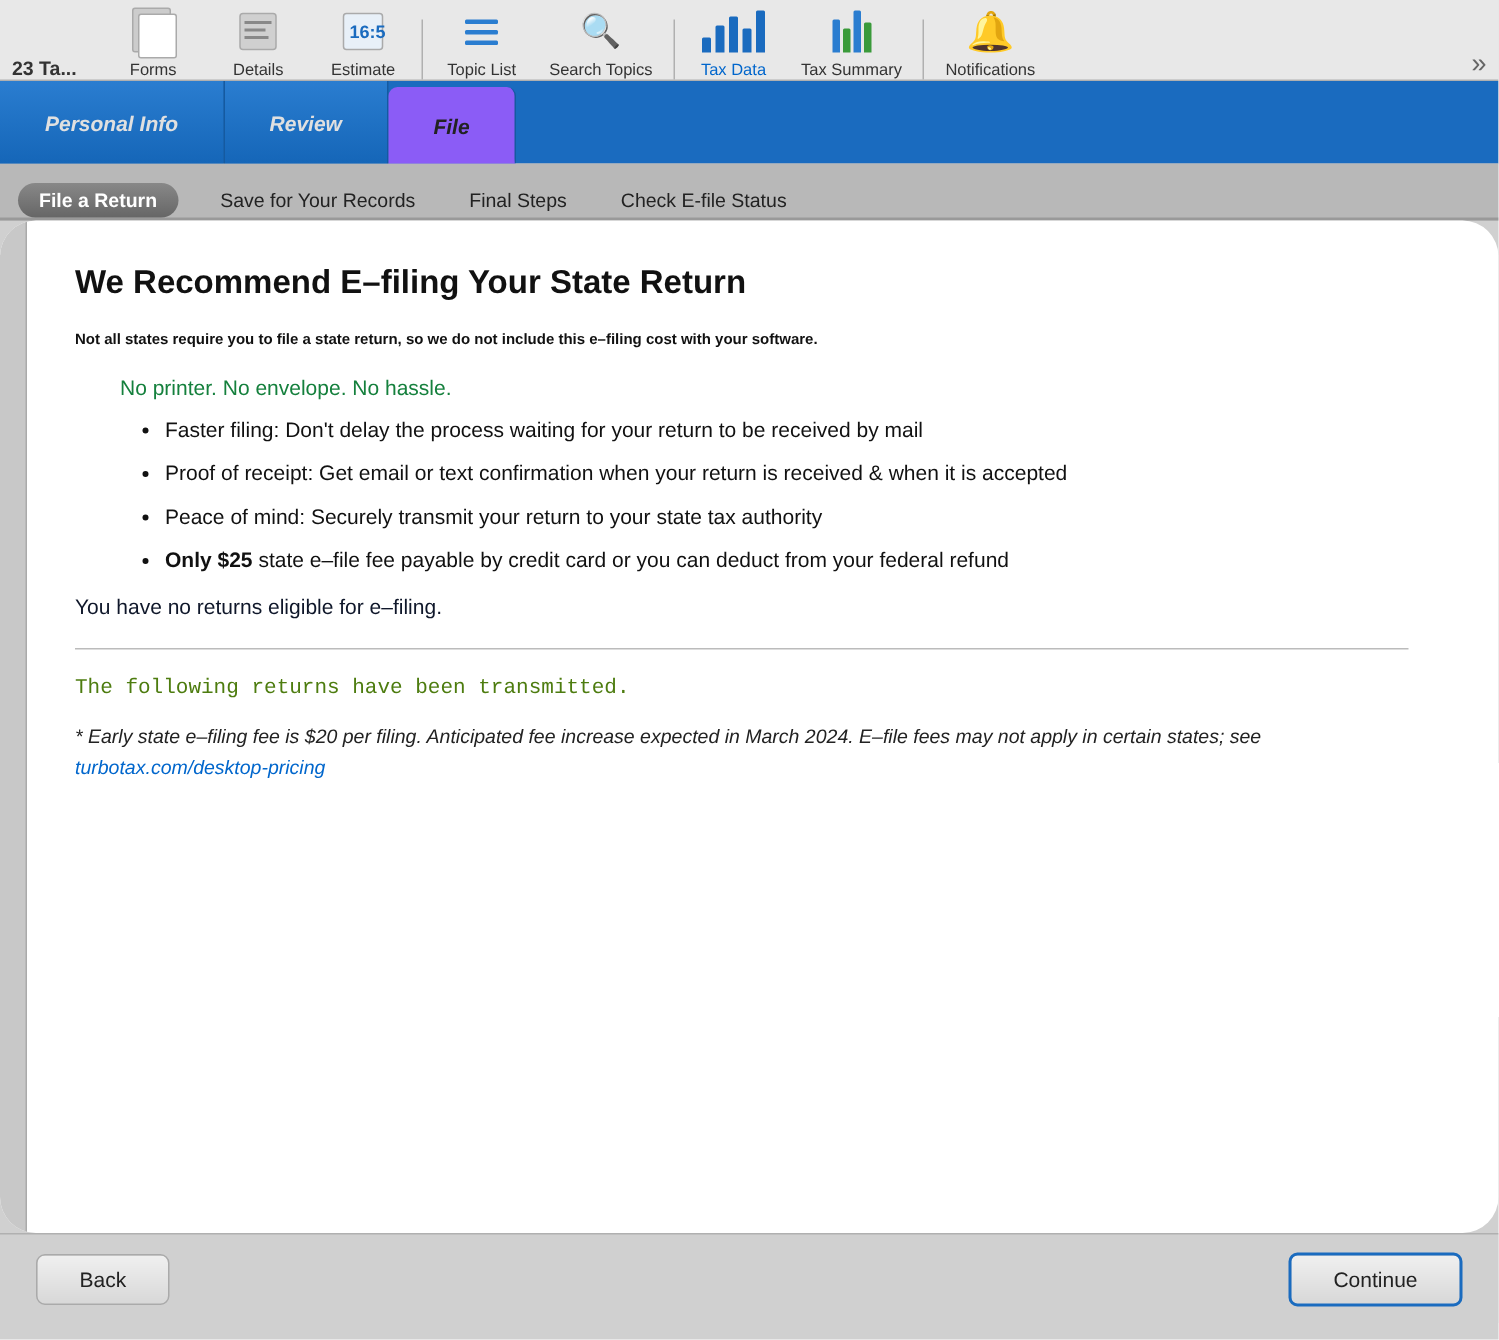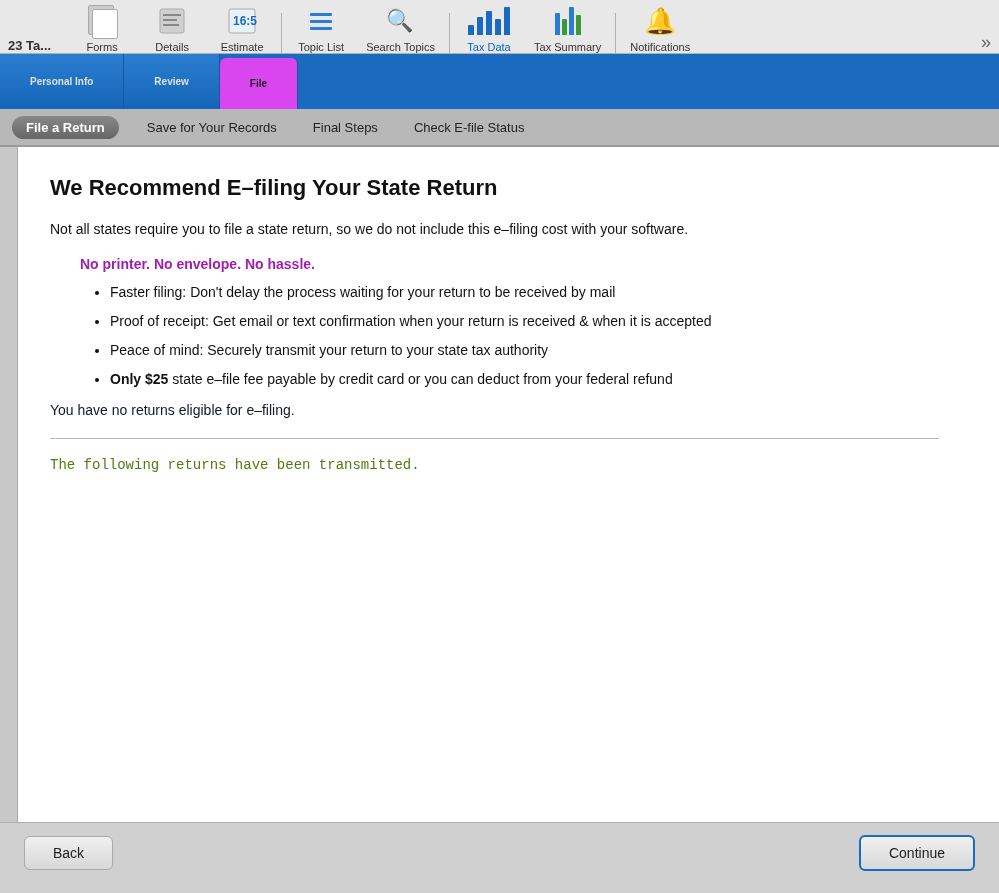--- a/index.html
+++ b/index.html
@@ -50,42 +50,43 @@
       background: #1a6bbf;
       height: 55px;
       display: flex;
       align-items: stretch;
     }
     .nav-tab {
       display: flex;
       align-items: center;
       justify-content: center;
       padding: 0 30px;
-      font-size: 10px;
+      font-size: 14px;
       font-weight: bold;
       color: #e0e0e0;
       cursor: pointer;
       border-right: 1px solid #155aa0;
       background: linear-gradient(180deg, #2a7dd0 0%, #1566b8 100%);
+      font-style: italic;
     }
     .nav-tab.file-tab {
-      background: #d946ef;
+      background: #8b5cf6;
       color: #222;
       border-radius: 6px 6px 0 0;
       margin-top: 4px;
       height: calc(100% - 4px);
       align-items: center;
     }
 
     
     .sub-nav {
       background: #b8b8b8;
       height: 38px;
       display: flex;
-      align-items: center;
+      align-items: flex-end;
       padding: 0 12px;
       gap: 20px;
       border-bottom: 2px solid #999;
     }
     .sub-nav-item {
       font-size: 13px;
       color: #222;
       cursor: pointer;
       padding: 4px 8px;
     }
@@ -98,20 +99,21 @@
     }
 
     
     .main-content {
       background: white;
       margin: 0;
       padding: 28px 60px 20px 40px;
       height: calc(893px - 65px - 55px - 38px - 60px);
       overflow-y: auto;
       position: relative;
+      border-radius: 24px;
     }
     .left-sidebar {
       position: absolute;
       left: 0;
       top: 0;
       width: 18px;
       height: 100%;
       background: #c8c8c8;
       border-right: 1px solid #aaa;
     }
@@ -119,30 +121,30 @@
       margin-left: 10px;
     }
 
     h1.page-title {
       font-size: 22px;
       font-weight: bold;
       color: #111;
       margin-bottom: 18px;
     }
     .intro-text {
-      font-size: 14px;
-      font-weight: normal;
+      font-size: 10px;
+      font-weight: bold;
       color: #111;
       margin-bottom: 16px;
       line-height: 1.5;
     }
     .benefit-title {
       font-size: 14px;
-      font-weight: bold;
-      color: #a21caf;
+      font-weight: normal;
+      color: #15803d;
       margin-left: 30px;
       margin-bottom: 10px;
     }
     .bullet-list {
       list-style: disc;
       margin-left: 60px;
       margin-bottom: 12px;
     }
     .bullet-list li {
       font-size: 14px;
@@ -376,19 +378,23 @@
       <li><strong>Only $25</strong><span id="bullet4-rest"> state e–file fee payable by credit card or you can deduct from your federal refund</span></li>
     </ul>
 
     <p class="no-returns">You have no returns eligible for e–filing.</p>
 
     <hr class="divider">
 
     <p class="transmitted-text">The following returns have been transmitted.</p>
 
 
+    <p class="disclaimer">
+      <span>* Early state e–filing fee is $20 per filing. Anticipated fee increase expected in March 2024. E–file fees may not apply in certain states; see</span>
+      <a href="#">turbotax.com/desktop-pricing</a>
+    </p>
   </div>
 </div>
 
 <div class="bottom-bar">
   <button class="btn btn-back">Back</button>
   <button class="btn btn-continue">Continue</button>
 </div>
 
 </body></html>

